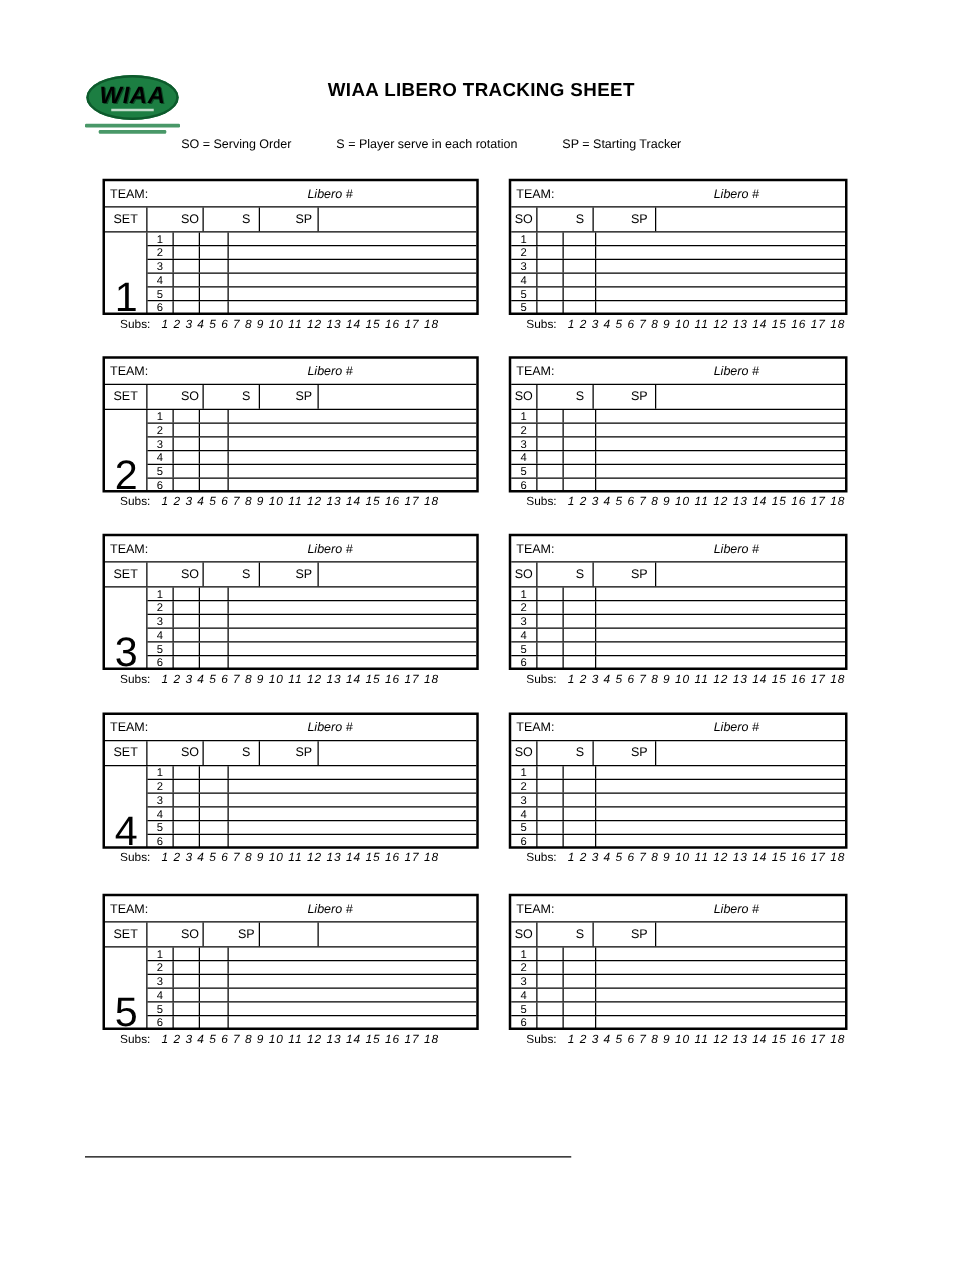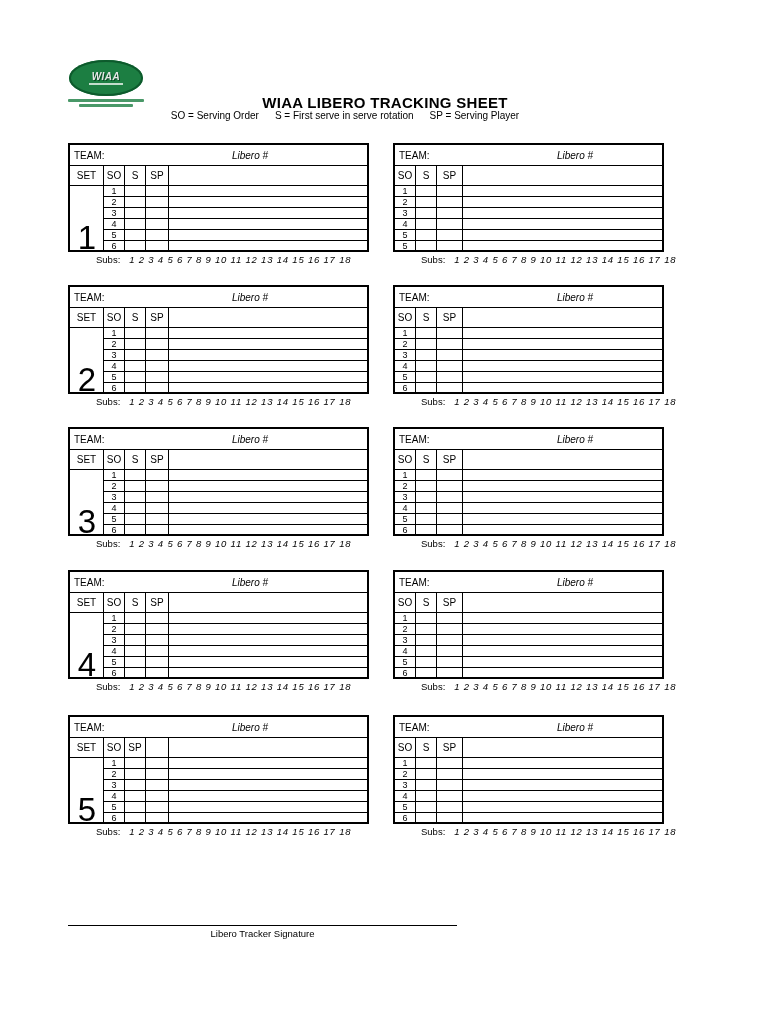--- a/index.html
+++ b/index.html
@@ -5,41 +5,41 @@
   html,body{margin:0;padding:0;}
   body{
     width:770px;height:1024px;background:#ffffff;color:#000;
     font-family:"Liberation Sans", sans-serif;position:relative;overflow:hidden;
   }
   
   .logo{position:absolute;left:63px;top:60px;width:86px;text-align:center;}
   .logo-oval{width:74px;height:36px;margin:0 auto;background:#1c7e42;border-radius:50%;
     display:flex;flex-direction:column;align-items:center;justify-content:center;gap:1px;
     box-shadow:inset 0 0 0 2px #0d5a2c;}
-  .logo-text{color:#e5e5e5;font-weight:bold;font-style:italic;font-size:10px;letter-spacing:.5px;
+  .logo-text{color:#000000;font-weight:bold;font-style:italic;font-size:19px;letter-spacing:.5px;
     text-shadow:1px 1px 0 #0a4a24;line-height:1;}
   .logo-sub{width:34px;height:2px;background:#d9ead f;background:#d6e8dc;opacity:.9;}
   .logo-tagline{margin-top:3px;display:flex;flex-direction:column;align-items:center;gap:2px;}
   .tag-bar{height:3px;background:#1c7e42;opacity:.8;border-radius:1px;}
   .tag-b1{width:76px;} .tag-b2{width:54px;}
-  .title{position:absolute;top:94px;left:0;right:0;text-align:center;
+  .title{position:absolute;top:64px;left:0;right:0;text-align:center;
     font-size:15px;font-weight:bold;letter-spacing:.3px;}
   .legend{position:absolute;top:110px;left:0;width:690px;display:flex;
-    justify-content:center;gap:16px;font-size:10px;}
+    justify-content:center;gap:36px;font-size:10px;}
   
   .set-block{position:absolute;left:0;width:770px;height:132px;}
   .tbl{position:absolute;top:0;border:2px solid #000;box-sizing:border-box;height:109px;
-    display:flex;flex-direction:column;background:#fff;}
+    display:flex;flex-direction:column;background:#fff;margin-left:14px;}
   .ltable{left:68px;width:301px;}
   .rtable{left:393px;width:271px;}
   .team-row{height:20px;min-height:20px;border-bottom:1px solid #000;position:relative;
     display:flex;align-items:center;font-size:10px;}
   .team-label{margin-left:4px;}
   .libero-label{position:absolute;left:180px;transform:translateX(-50%);font-style:italic;}
-  .header-row{height:19px;min-height:19px;border-bottom:1px solid #000;display:flex;}
+  .header-row{height:19px;min-height:19px;border-bottom:1px solid #000;display:flex;gap:24px;}
   .hcell{height:100%;display:flex;align-items:center;justify-content:center;
     border-right:1px solid #000;box-sizing:border-box;font-size:10px;}
   .hwide{flex:1;border-right:none;}
   .tbody{flex:1;display:flex;}
   .set-cell{width:34px;border-right:1px solid #000;box-sizing:border-box;display:flex;
     align-items:flex-end;justify-content:center;font-size:33px;line-height:.78;letter-spacing:-1px;}
   .rows{flex:1;display:flex;flex-direction:column;}
   .row{flex:1;display:flex;border-bottom:1px solid #000;box-sizing:border-box;}
   .row:last-child{border-bottom:none;}
   .cell{height:100%;border-right:1px solid #000;box-sizing:border-box;display:flex;
@@ -66,22 +66,22 @@
   <div class="logo-tagline">
     <span class="tag-bar tag-b1"></span>
     <span class="tag-bar tag-b2"></span>
   </div>
 </div>
 
 <div class="title">WIAA LIBERO TRACKING SHEET</div>
 
 <div class="legend">
   <span>SO = Serving Order</span>
-  <span>S = First serve in serve rotation</span>
-  <span>SP = Serving Player</span>
+  <span>S = Player serve in each rotation</span>
+  <span>SP = Starting Tracker</span>
 </div>
 
 <div id="sets">
     <div class="set-block" style="top: 143px;">
       <div class="tbl ltable">
         <div class="team-row">
           <span class="team-label">TEAM:</span>
           <span class="libero-label">Libero #</span>
         </div>
         <div class="header-row">
@@ -655,14 +655,13 @@
       </div>
       <div class="subs subs-right">
         <span class="subs-label">Subs:</span>
         <span class="subs-numbers">1 2 3 4 5 6 7 8 9 10 11 12 13 14 15 16 17 18</span>
       </div>
     </div>
   </div>
 
 <div class="sig">
   <div class="sig-line"></div>
-  <div class="sig-label">Libero Tracker Signature</div>
 </div>
 
 </body></html>

